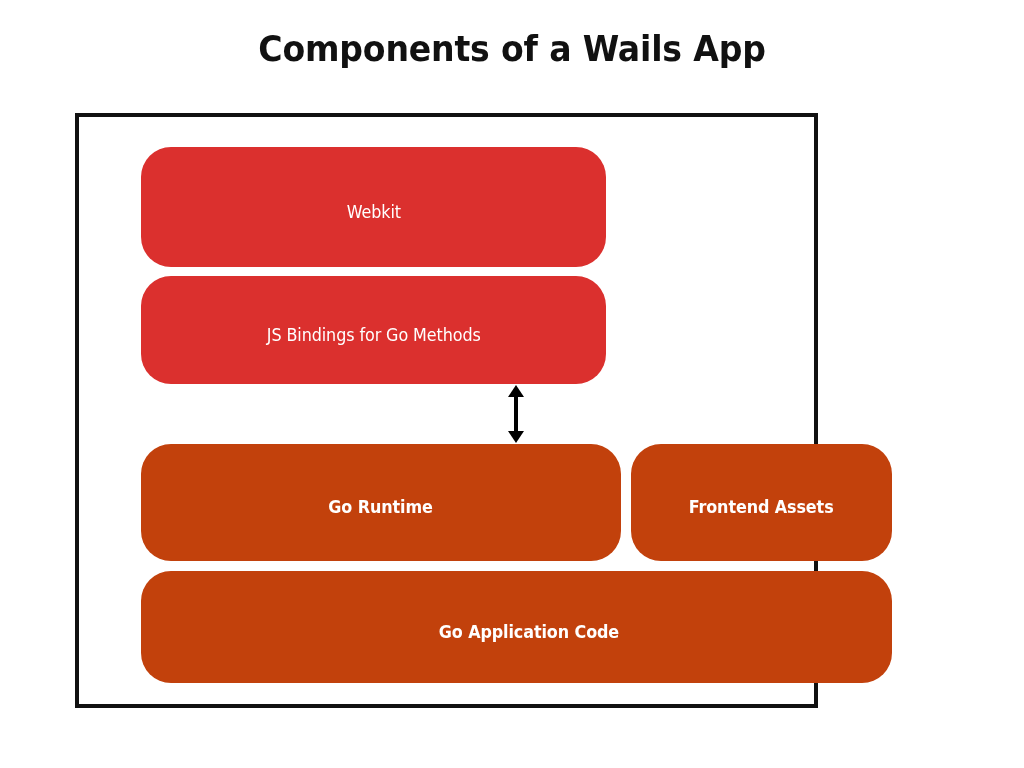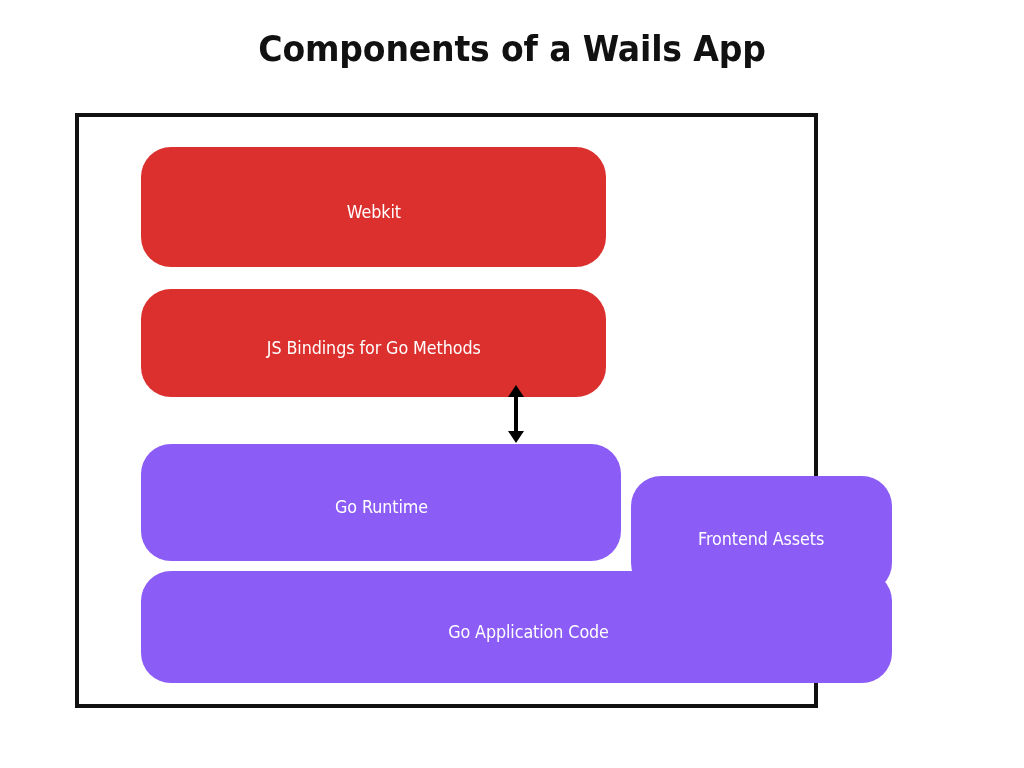--- a/index.html
+++ b/index.html
@@ -59,31 +59,31 @@
     line-height: 1.2;
     font-family: "DejaVu Sans", "Liberation Sans", sans-serif;
     letter-spacing: -0.1px;
     user-select: none;
   }
   .node .node-label {
     transform: scaleX(0.94);
     display: inline-block;
   }
   .node.red  { background: #db302e; }
-  .node.teal { background: #8b5cf6; }
+  .node.teal { background: #c2410c; font-weight: bold; }
 
   
   .node.offset-label { align-items: center; padding-top: 10px; }
 
   
   #node-webkit          { left: 62px;  top: 30px;  width: 465px; height: 120px; }
-  #node-js-bindings     { left: 62px;  top: 172px; width: 465px; height: 108px; }
+  #node-js-bindings     { left: 62px;  top: 159px; width: 465px; height: 108px; }
   #node-js-runtime      { left: 538px; top: 30px;  width: 275px; height: 237px; }
   #node-go-runtime      { left: 62px;  top: 327px; width: 480px; height: 117px; }
-  #node-frontend-assets { left: 552px; top: 327px; width: 261px; height: 117px; margin-top: 32px; }
+  #node-frontend-assets { left: 552px; top: 327px; width: 261px; height: 117px; }
   #node-go-app-code     { left: 62px;  top: 454px; width: 751px; height: 112px; padding-left: 24px; }
 
   
   #connector-arrow {
     position: absolute;
     left: 425px;
     top: 268px;
     width: 24px;
     height: 58px;
   }

